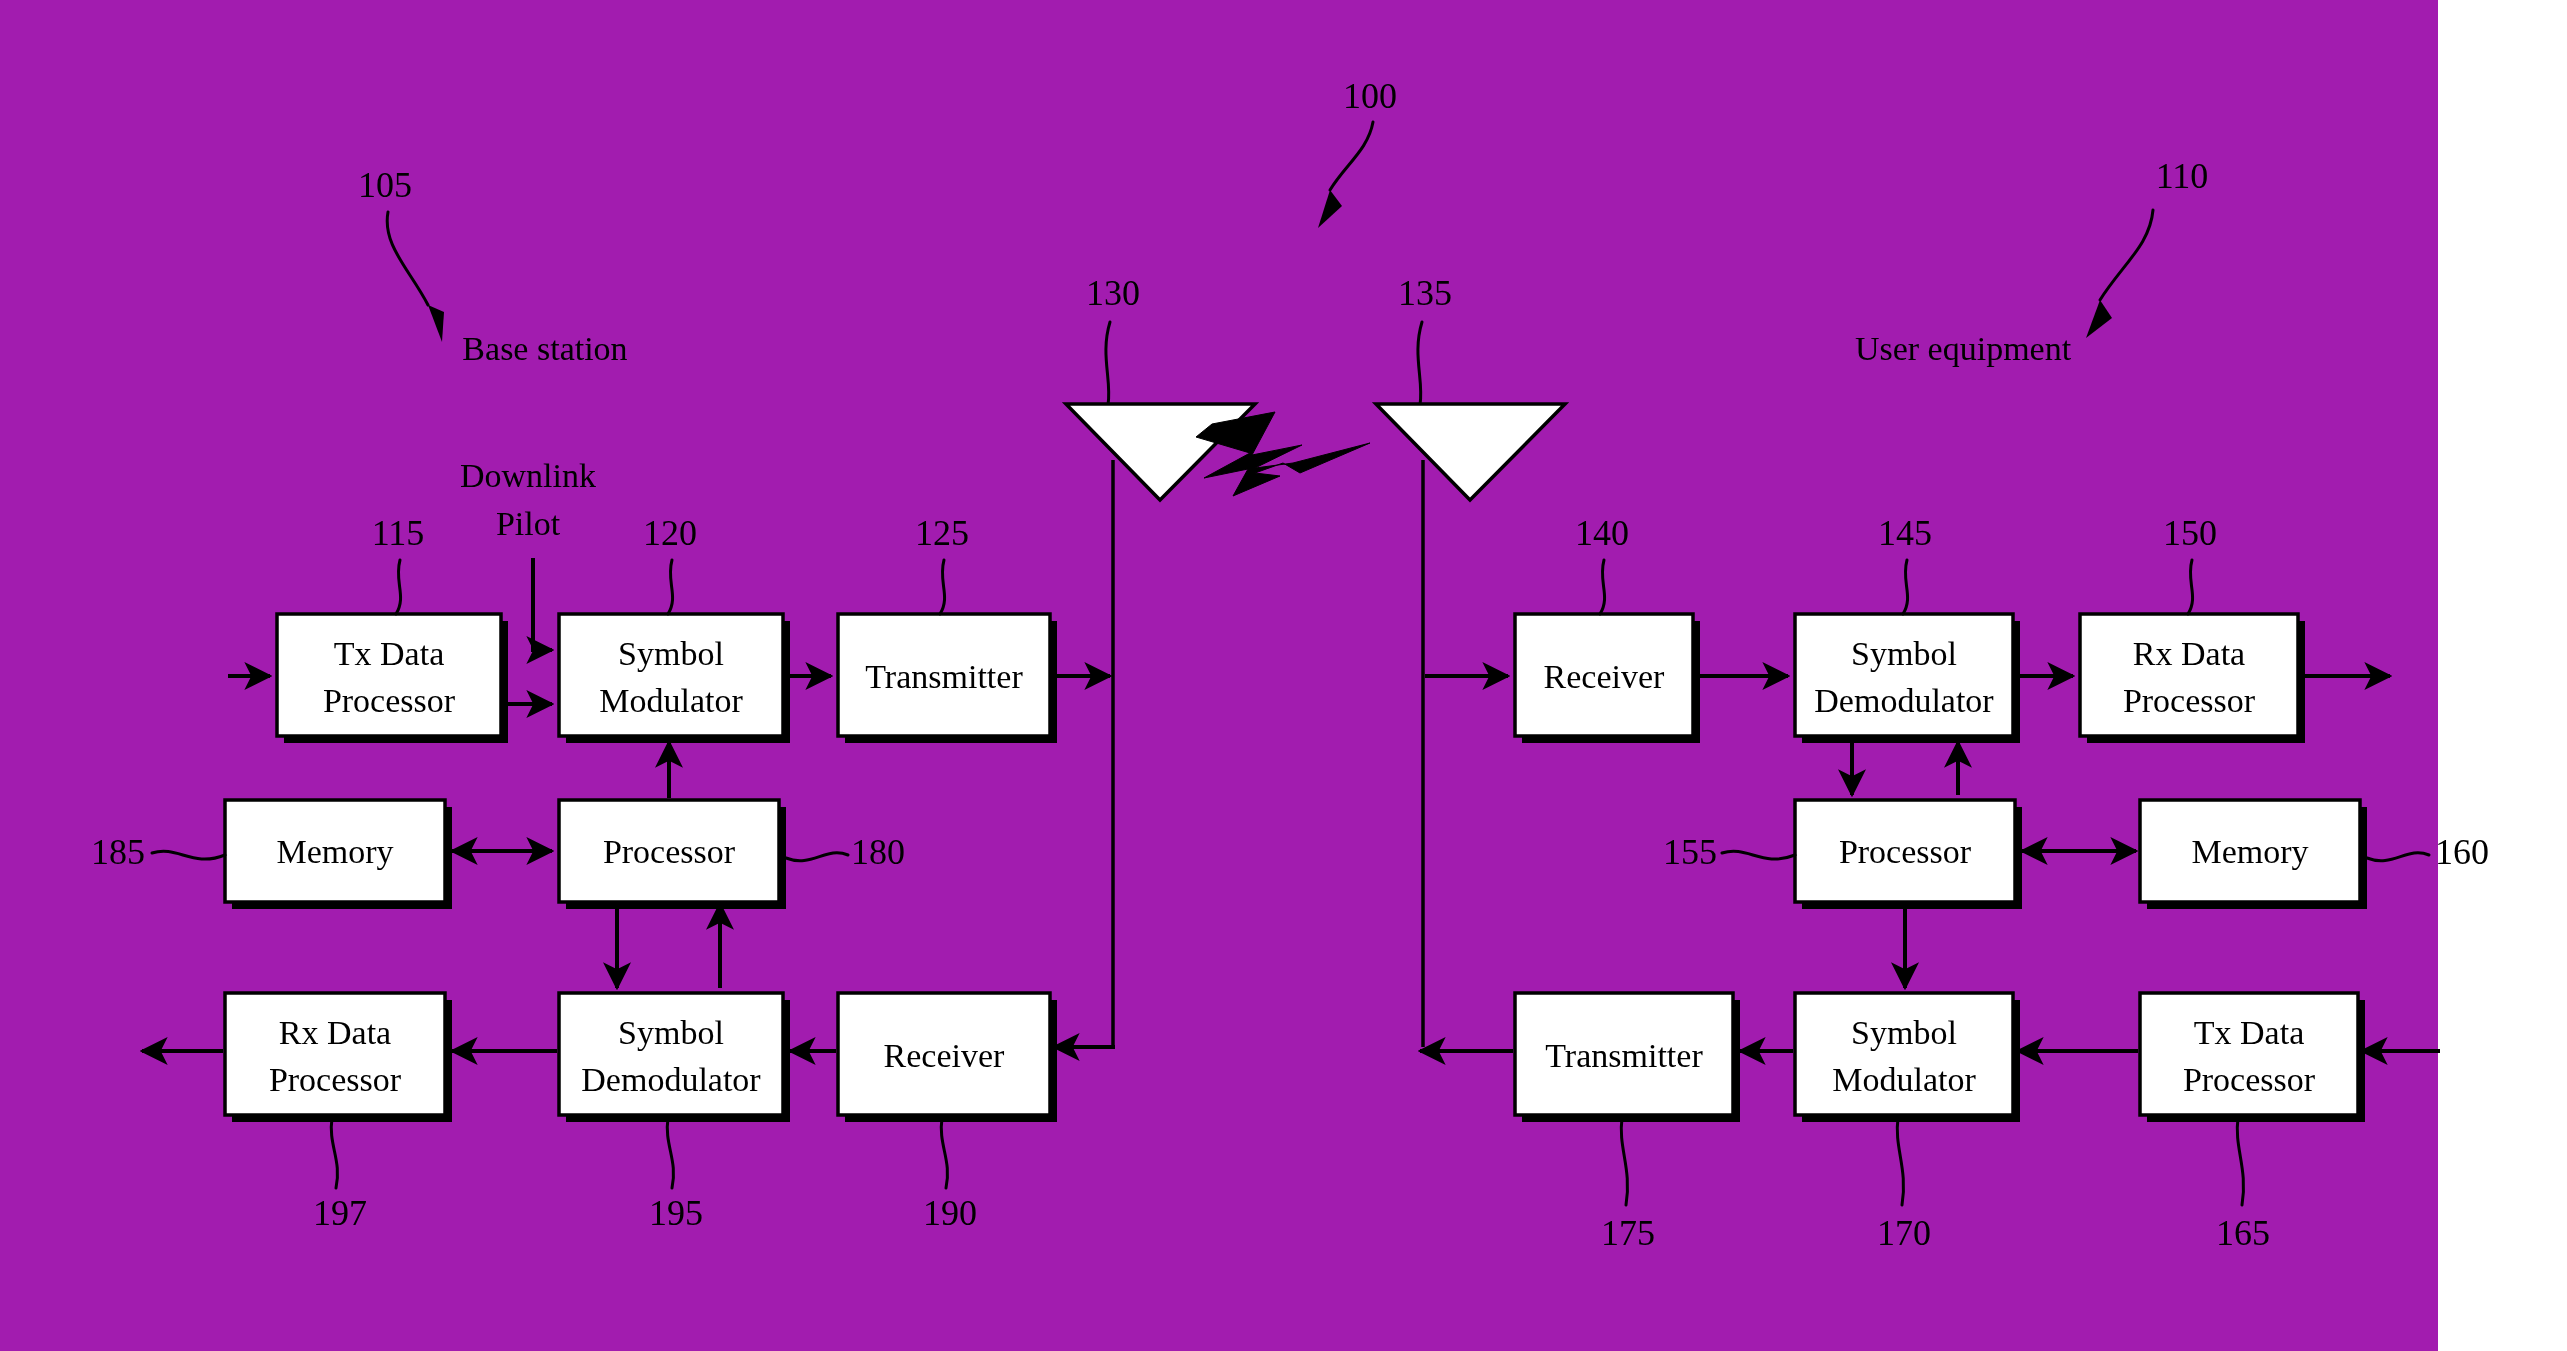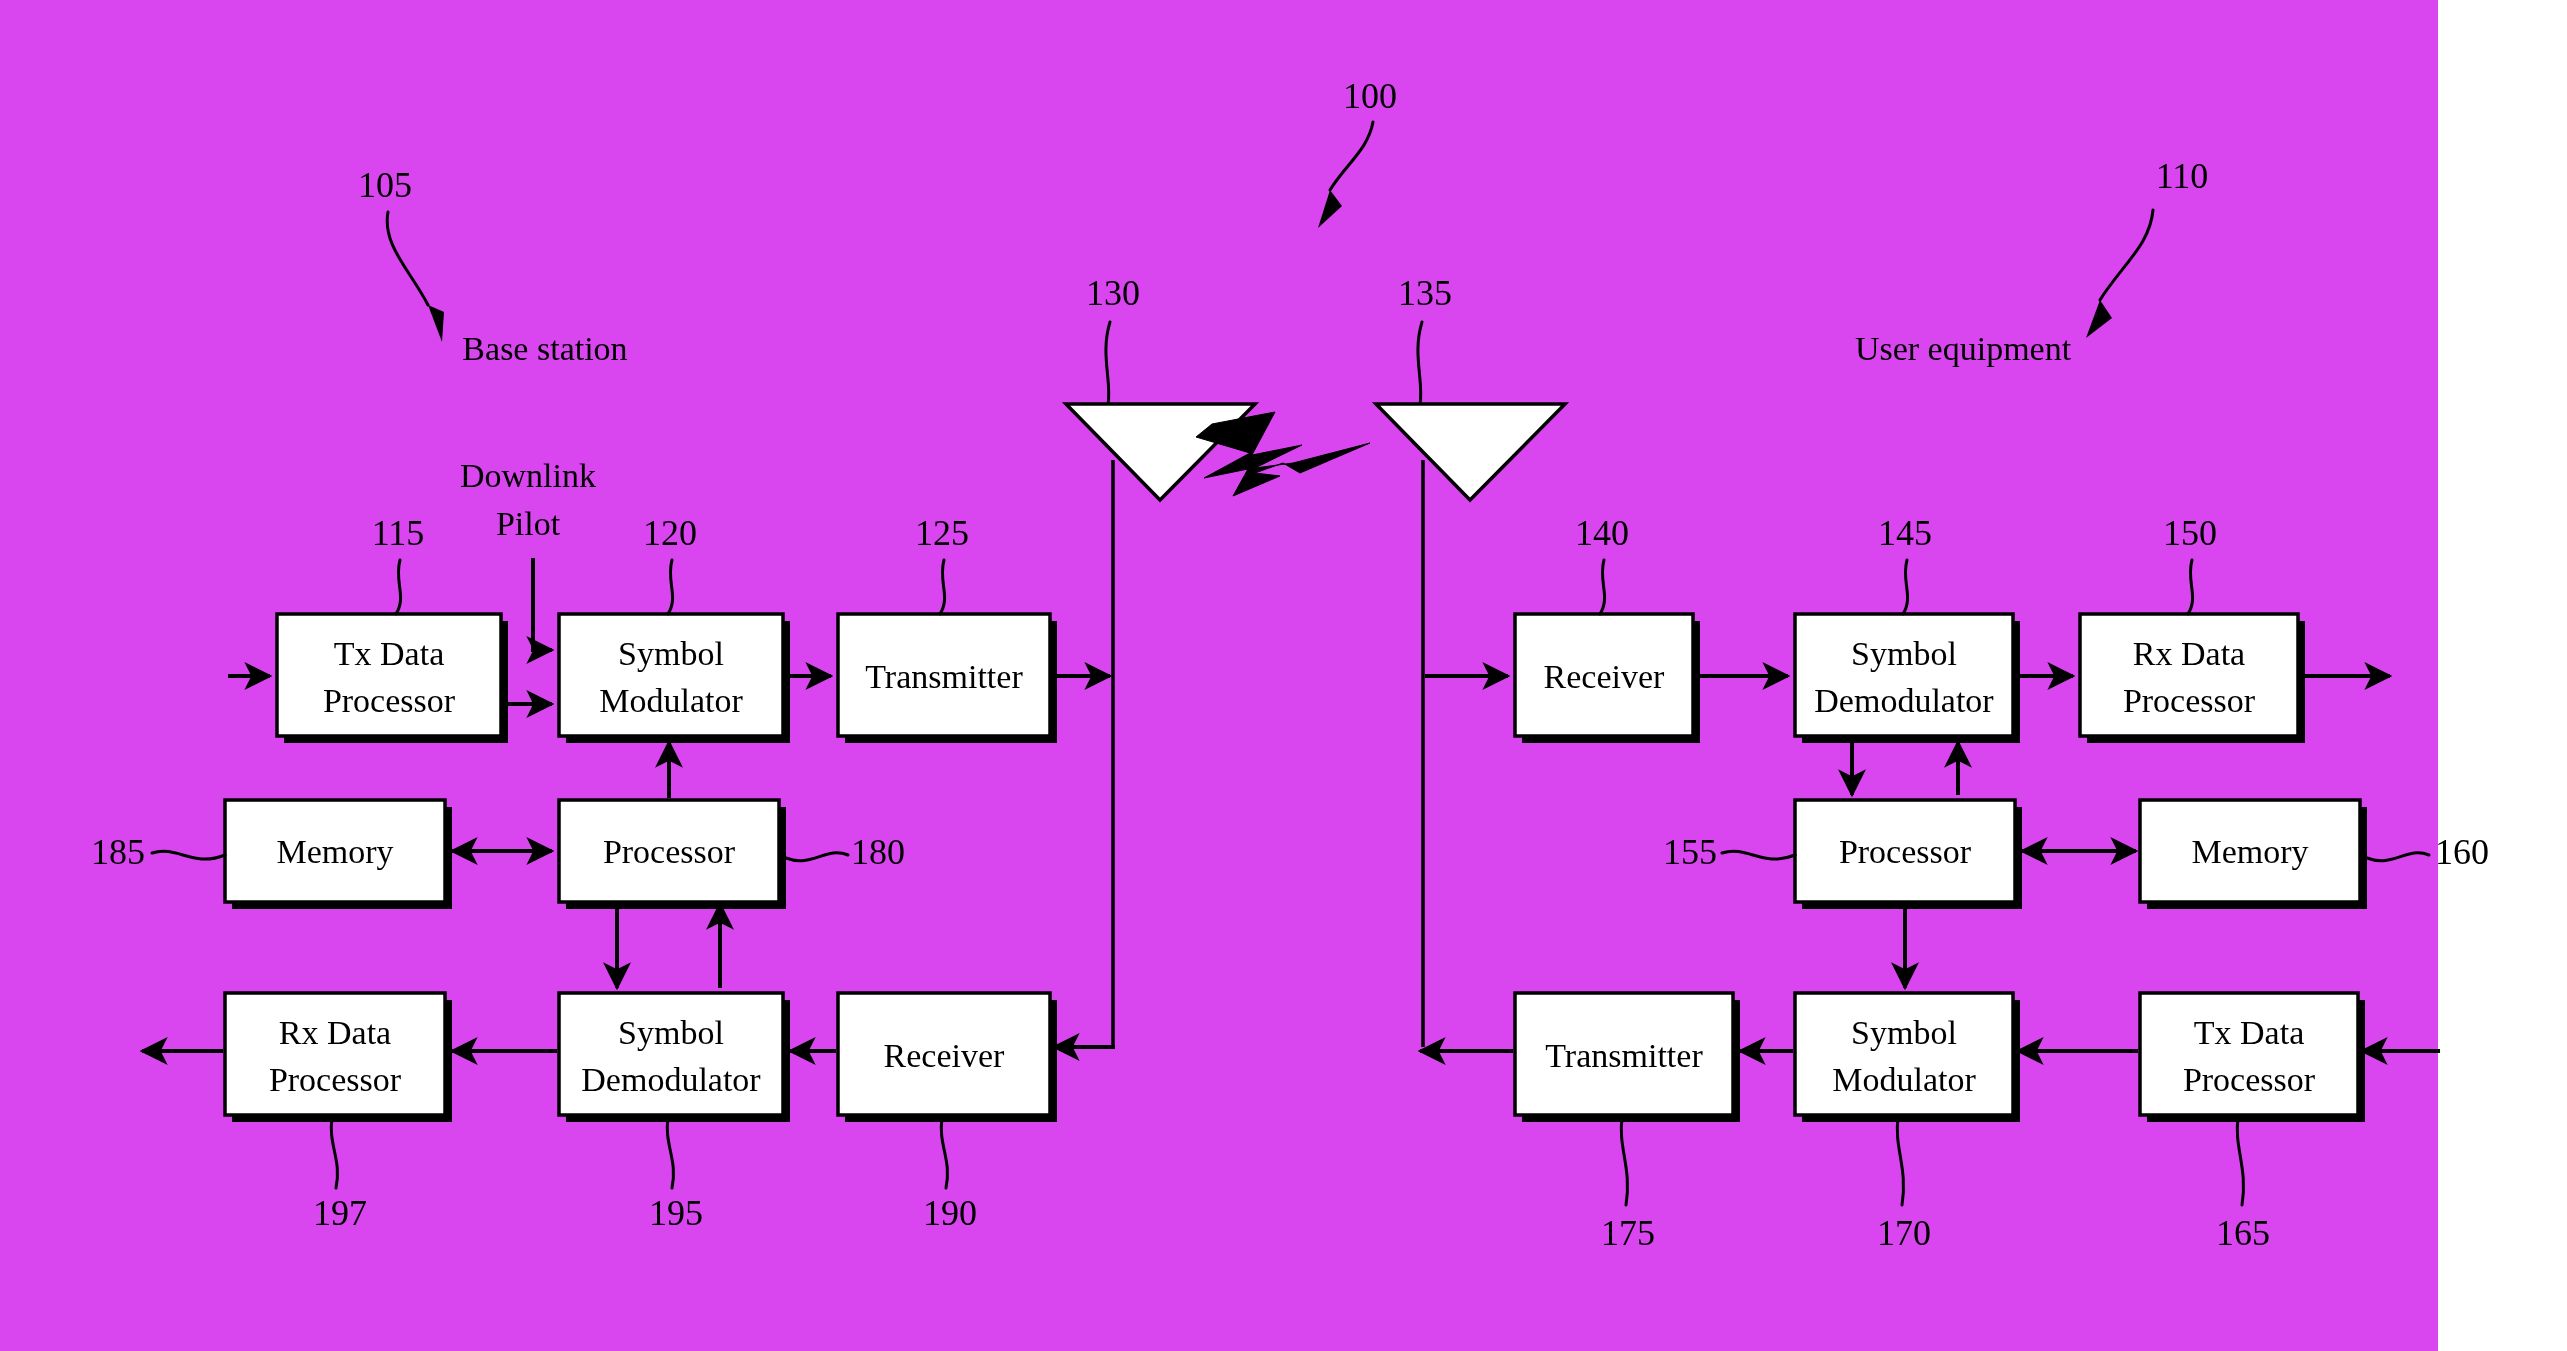--- a/index.html
+++ b/index.html
@@ -10,21 +10,21 @@
   body {
     width: 2567px;
     height: 1351px;
     font-family: "Liberation Serif", "DejaVu Serif", serif;
     overflow: hidden;
   }
   #figure-root {
     position: relative;
     width: 2438px;
     height: 1351px;
-    background: #d946ef;
+    background: #a21caf;
   }
   svg#diagram {
     position: absolute;
     left: 0;
     top: 0;
     width: 2567px;
     height: 1351px;
     display: block;
   }
   .blk-rect {

